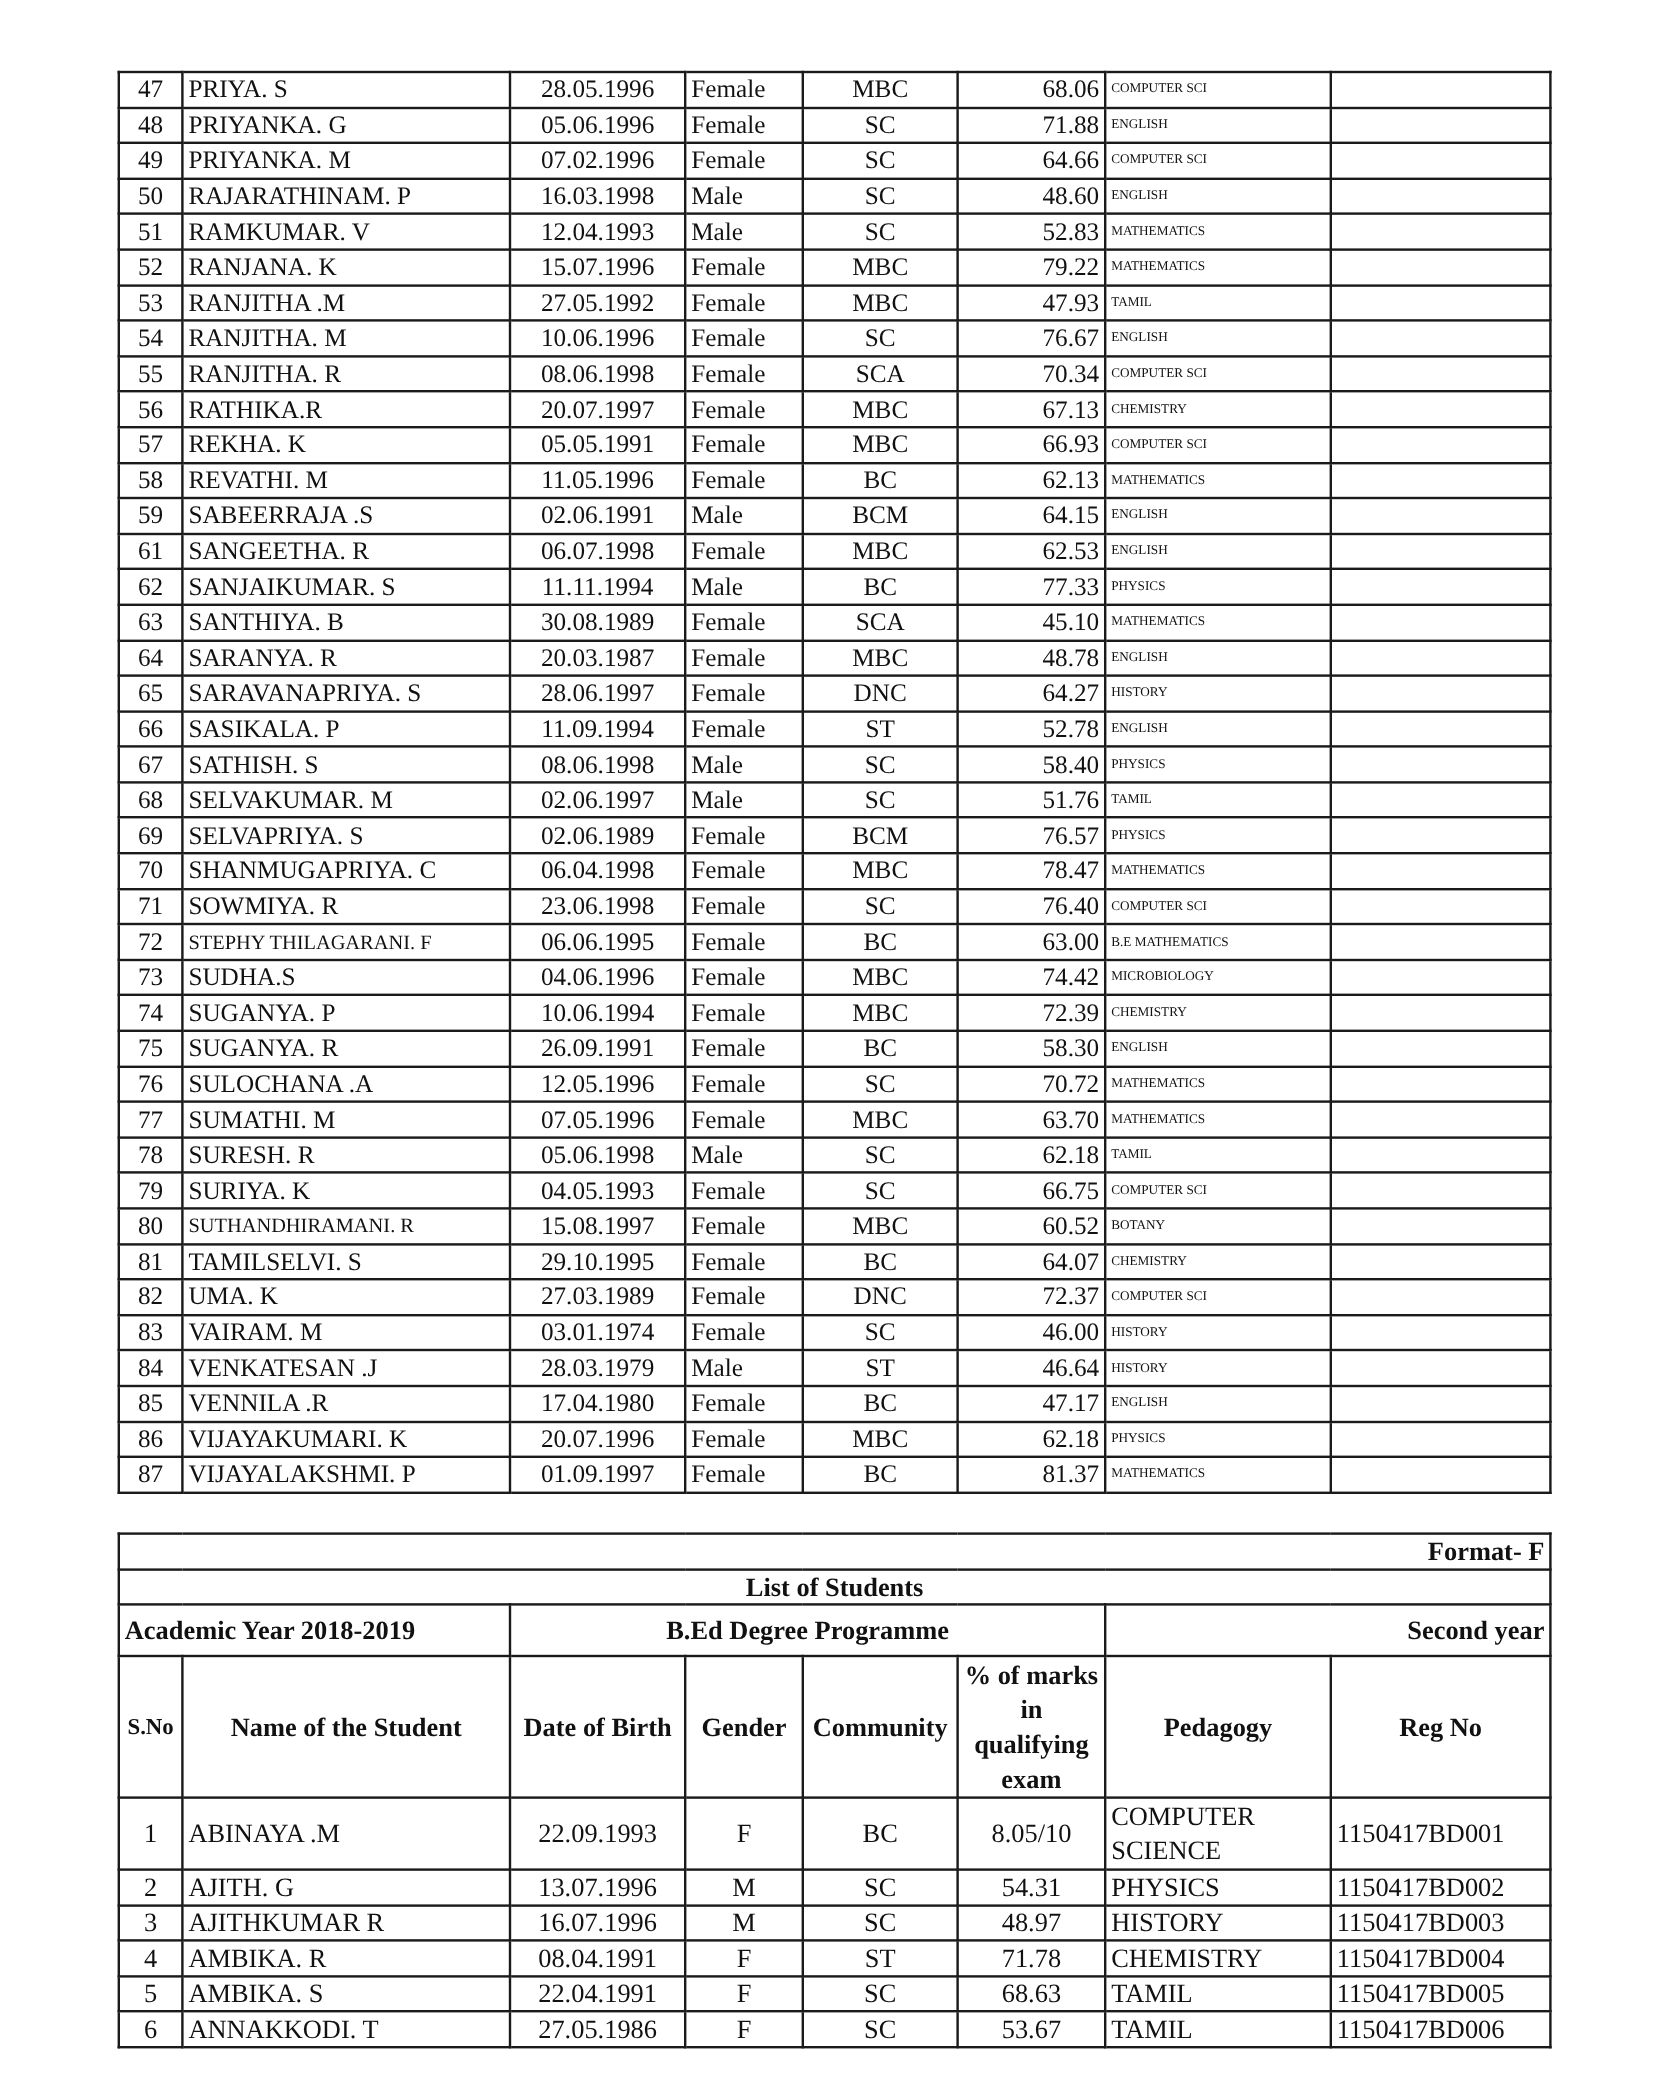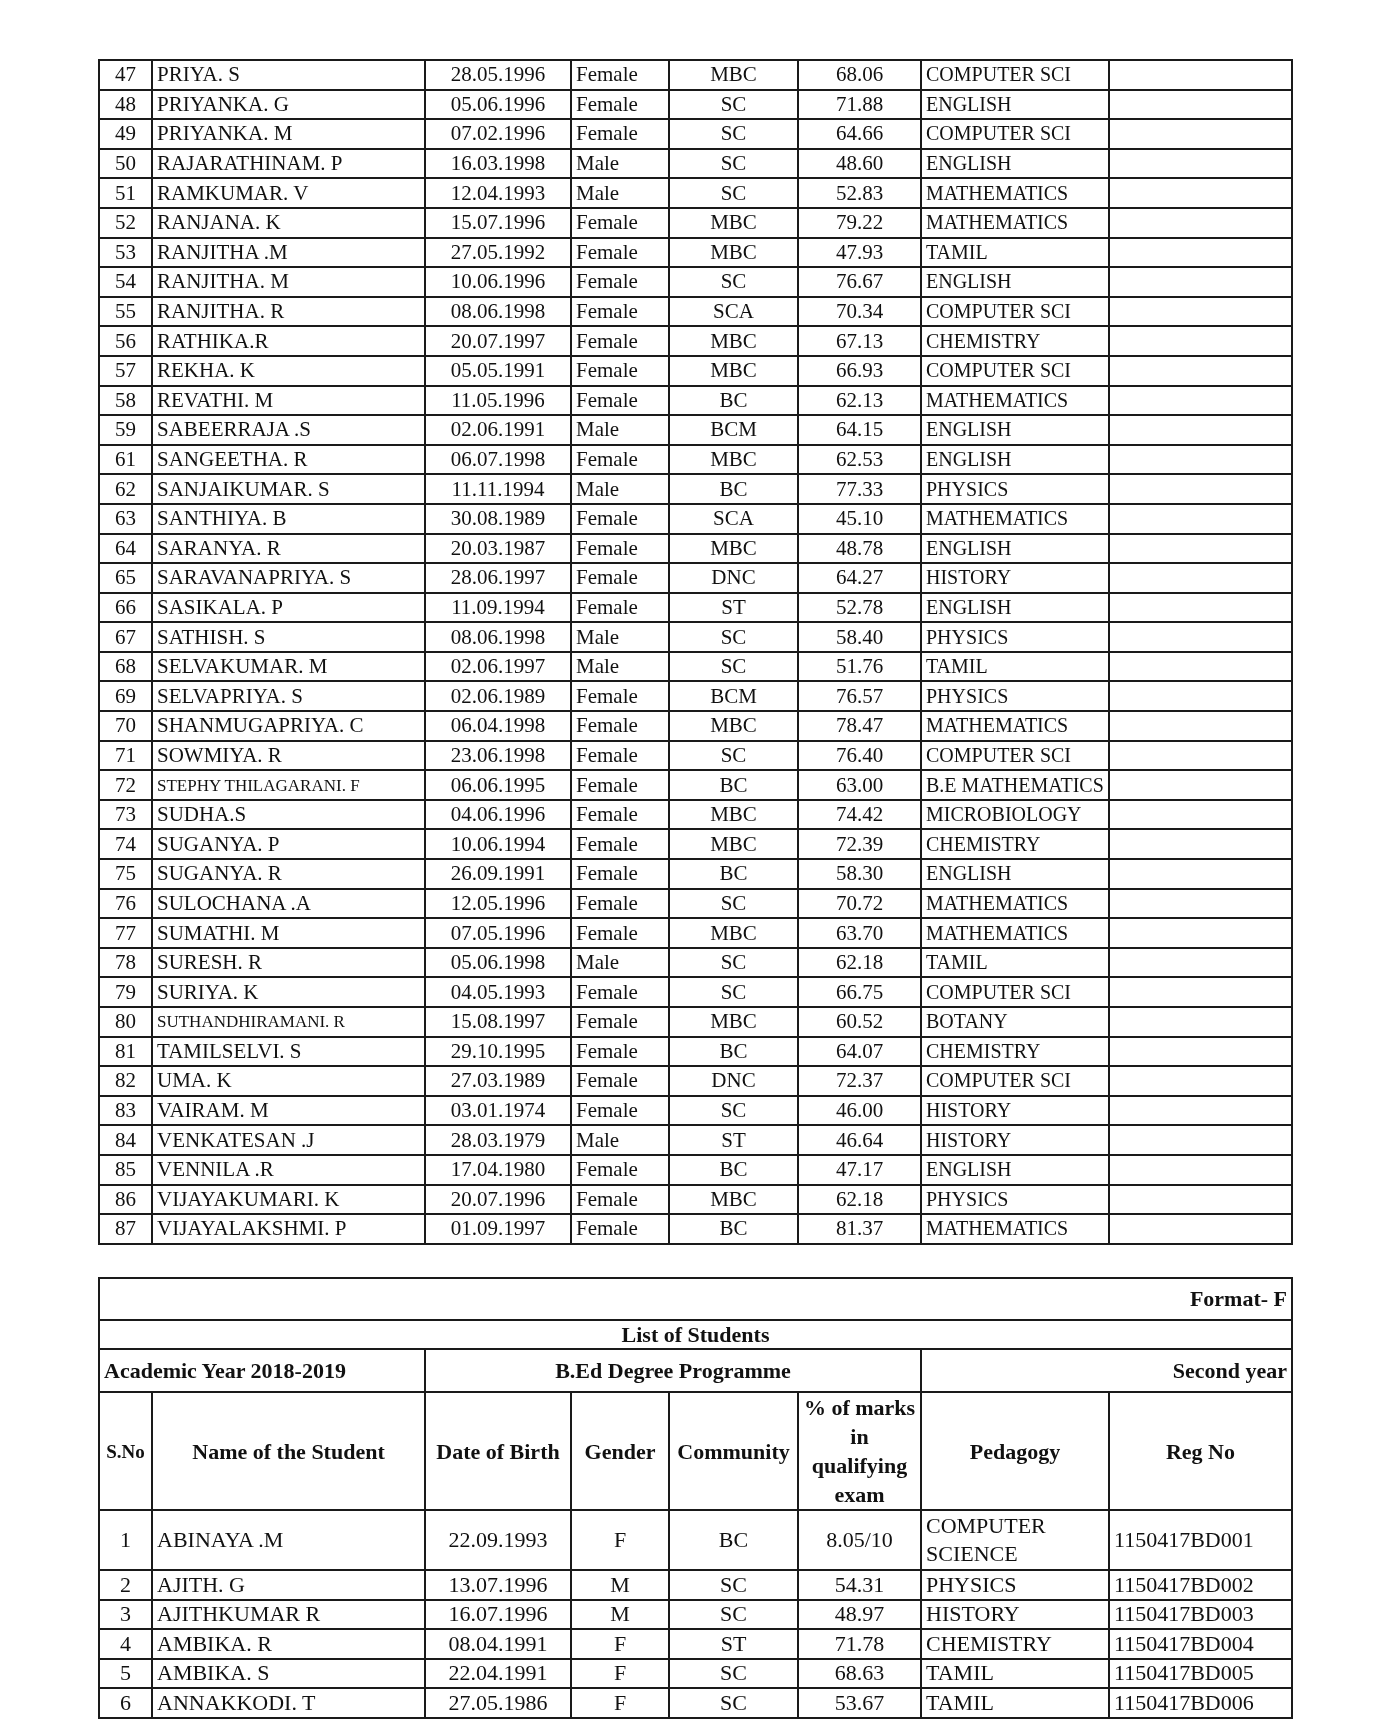--- a/index.html
+++ b/index.html
@@ -6,22 +6,22 @@
   body { width:1400px; height:1730px; position:relative; overflow:hidden;
          font-family:"Liberation Serif","DejaVu Serif",serif; color:#111; }
   table { border-collapse:collapse; table-layout:fixed; position:absolute; left:98px; width:1193px; }
   td { border:2px solid #1a1a1a; padding:0 4px; white-space:nowrap; overflow:hidden; }
   #t1 { top:30px;margin-top:29px; }
   #t1 tr { height:29.6px; }
   #t1 td { font-size:21px; line-height:25px; }
   #t1 td.sno { text-align:center; }
   #t1 td.dob { text-align:center; }
   #t1 td.comm { text-align:center; font-size:21px; }
-  #t1 td.pct { text-align:center; }
-  #t1 td.ped { font-size:20px; }
+  #t1 td.pct { text-align:right; }
+  #t1 td.ped { font-size:11px; }
   #t1 td.name.sm { font-size:17px; }
   #t2 { top:1277px; }
   #t2 td { font-size:22px; line-height:26px; }
   #t2 .hdr td { font-weight:bold; }
   #t2 td.c { text-align:center; }
   #t2 td.r { text-align:right; }
   #t2 td.colhead { font-weight:bold; text-align:center; white-space:normal; line-height:29px; }
   #t2 .drow td { font-size:22px; }
   #t2 td.wrap { white-space:normal; line-height:28px; }
 </style>
@@ -448,21 +448,21 @@
     <col style="width:53px">
       <col style="width:273px">
       <col style="width:146px">
       <col style="width:98px">
     <col style="width:129px">
       <col style="width:123px">
       <col style="width:188px">
       <col style="width:183px">
   </colgroup>
   <tbody>
-    <tr class="hdr" style="height:42px">
+    <tr class="hdr" style="height:30px">
       <td colspan="8" class="r">Format- F</td>
     </tr>
     <tr class="hdr" style="height:29px">
       <td colspan="8" class="c">List of Students</td>
     </tr>
     <tr class="hdr" style="height:43px">
       <td colspan="2">Academic Year 2018-2019</td>
       <td colspan="4" class="c">B.Ed Degree Programme</td>
       <td colspan="2" class="r">Second year</td>
     </tr>

